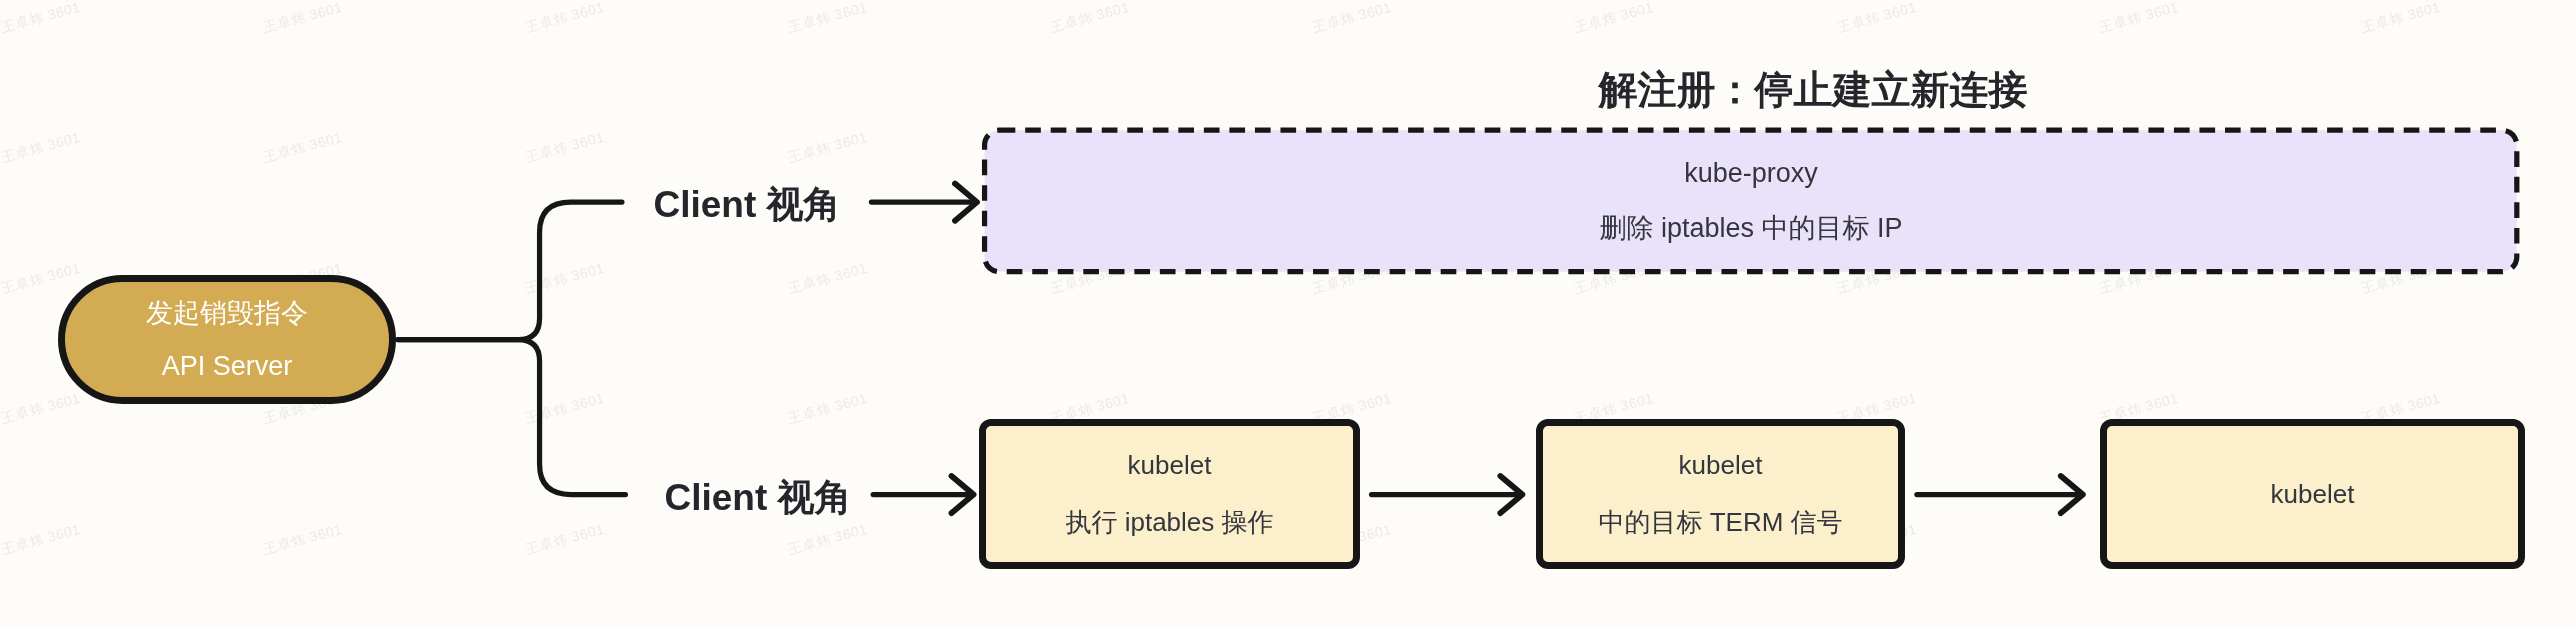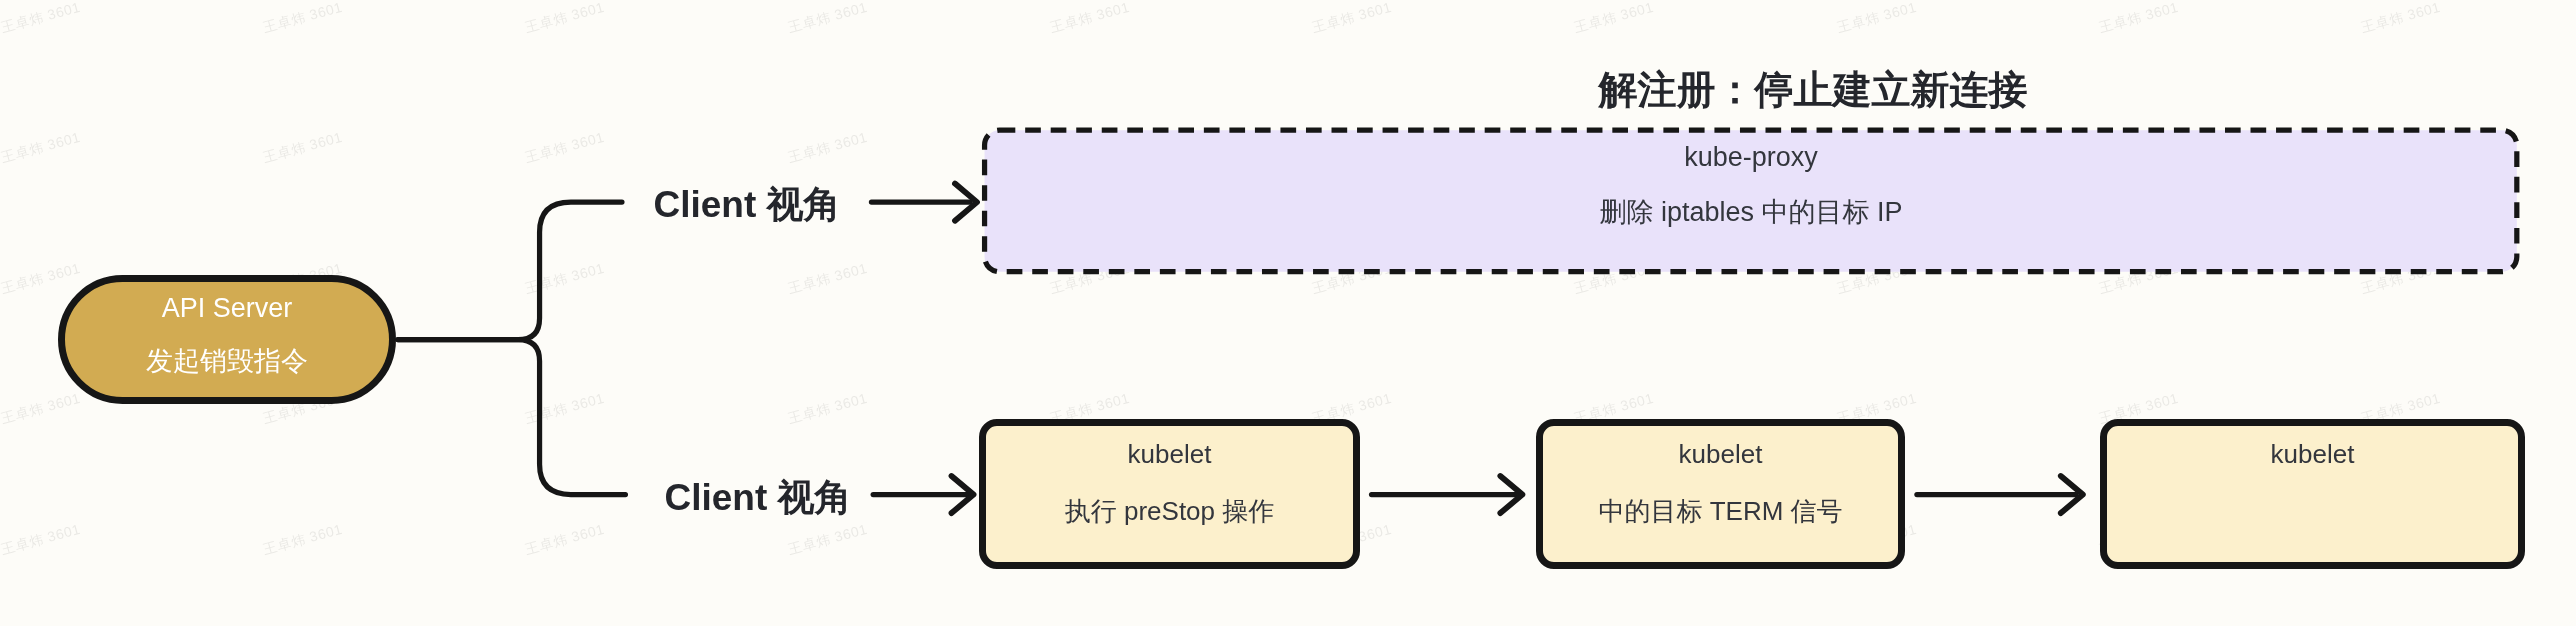--- a/index.html
+++ b/index.html
@@ -43,21 +43,21 @@
     stroke-linecap: round;
     stroke-linejoin: round;
   }
   
   .node {
     position: absolute;
     z-index: 3;
     display: flex;
     flex-direction: column;
     align-items: center;
-    justify-content: flex-start;
+    justify-content: center;
     text-align: center;
     box-sizing: border-box;
   }
   #root-node {
     left: 58px;
     top: 275px;
     width: 338px;
     height: 129px;
     background: var(--root-fill, #d2ab52);
     border: 7px solid var(--stroke, #161616);
@@ -65,21 +65,21 @@
     color: var(--root-text, #ffffff);
     font-size: 27px;
     font-weight: 500;
     line-height: 53px;
   }
   .step-box {
     top: 419px;
     height: 150px;
     background: var(--step-fill, #fcf0cc);
     border: 7px solid var(--stroke, #161616);
-    border-radius: 18px;
+    border-radius: 12px;
     color: var(--box-text, #33363d);
     font-size: 26px;
     line-height: 57px;
     white-space: nowrap;
   }
   #step-box-1 { left: 979px; width: 381px; }
   #step-box-2 { left: 1536px; width: 369px; }
   #step-box-3 { left: 2100px; width: 425px; }
   #kube-proxy-box {
     left: 985px;
@@ -188,37 +188,37 @@
     <path d="M 2364 852 L 2612 852" stroke-width="9"></path>
     <polyline points="2586,820 2624,852 2586,884" stroke-width="10"></polyline>
 
     <path d="M 3304 852 L 3578 852" stroke-width="9"></path>
     <polyline points="3552,820 3590,852 3552,884" stroke-width="10"></polyline>
 
     <rect x="1697" y="224" width="2641" height="244" rx="26" fill="var(--client-fill, #e9e2fa)" stroke="var(--stroke, #161616)" stroke-width="9" stroke-dasharray="27 17"></rect>
   </svg>
 
   <div id="root-node" class="node">
+    <div>发起销毁指令</div>
     <div>API Server</div>
-    <div>发起销毁指令</div>
   </div>
 
   <div id="client-label" class="branch-label">Client 视角</div>
   <div id="server-label" class="branch-label">Client 视角</div>
 
   <div id="client-caption">解注册：停止建立新连接</div>
 
   <div id="kube-proxy-box" class="node">
     <div>kube-proxy</div>
     <div>删除 iptables 中的目标 IP</div>
   </div>
 
   <div id="step-box-1" class="node step-box">
     <div>kubelet</div>
-    <div>执行 preStop 操作</div>
+    <div>执行 iptables 操作</div>
   </div>
   <div id="step-box-2" class="node step-box">
     <div>kubelet</div>
     <div>中的目标 TERM 信号</div>
   </div>
   <div id="step-box-3" class="node step-box">
     <div>kubelet</div>
   </div>
 
 </div>

